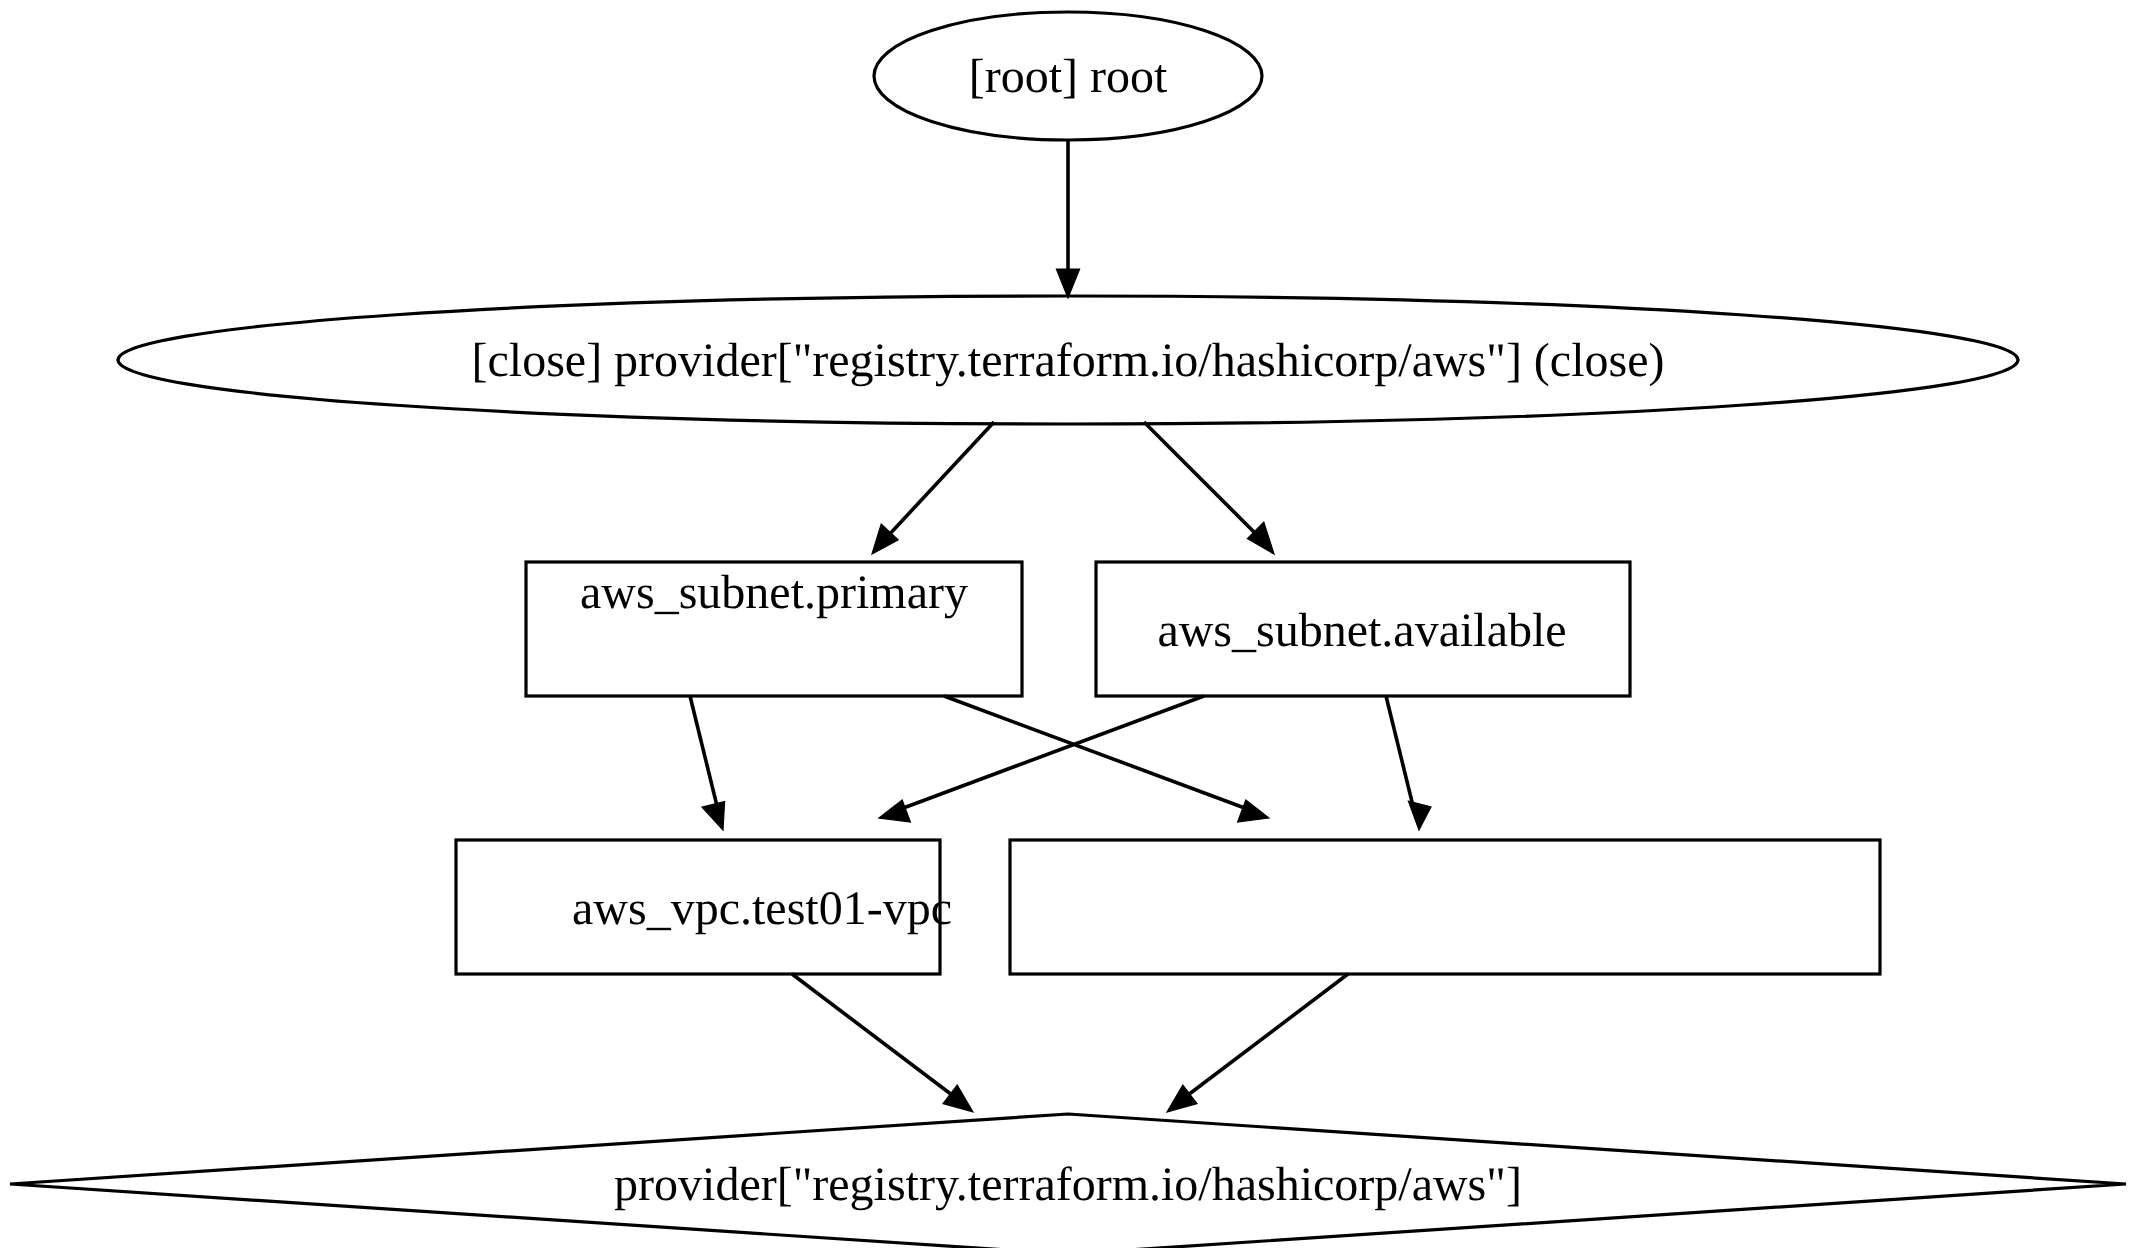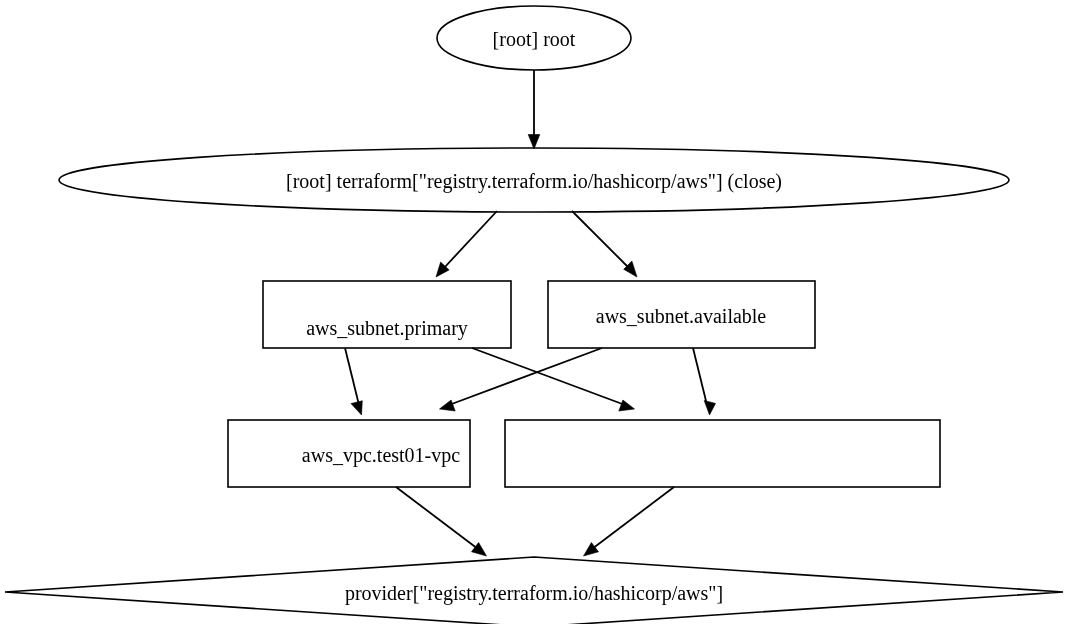--- a/index.html
+++ b/index.html
@@ -40,21 +40,21 @@
   .arrow-head {
     fill: #000000;
     stroke: #000000;
     stroke-width: 0.6;
   }
   .node-label {
     position: absolute;
     text-align: right;
     color: #000000;
     font-family: "Liberation Serif", "DejaVu Serif", serif;
-    font-size: 20px;
+    font-size: 24px;
     line-height: 20px;
     white-space: nowrap;
     transform: translate(-50%, -50%);
     letter-spacing: 0px;
   }
 </style>
 </head>
 <body>
 
 <div id="graph-canvas">
@@ -117,23 +117,23 @@
 
     <g>
       <line class="edge-line" x1="674" y1="487" x2="592" y2="549"></line>
       <polygon class="arrow-head" points="583.5,556 591.4,542.5 598.5,551.8"></polygon>
     </g>
 
   </svg>
 
   <div class="node-label" style="left:534px; top:39px;">[root] root</div>
 
-  <div class="node-label" style="left:534px; top:181px;">[root] terraform["registry.terraform.io/hashicorp/aws"] (close)</div>
+  <div class="node-label" style="left:534px; top:181px;">[close] provider["registry.terraform.io/hashicorp/aws"] (close)</div>
 
-  <div class="node-label" style="left:387px; top:328px;">aws_subnet.primary</div>
+  <div class="node-label" style="left:387px; top:297px;">aws_subnet.primary</div>
 
   <div class="node-label" style="left:681px; top:316px;">aws_subnet.available</div>
 
   <div class="node-label" style="left:349px; top:455px;margin-left:32px;">aws_vpc.test01-vpc</div>
 
 
   <div class="node-label" style="left:534px; top:593px;">provider["registry.terraform.io/hashicorp/aws"]</div>
 
 </div>
 

